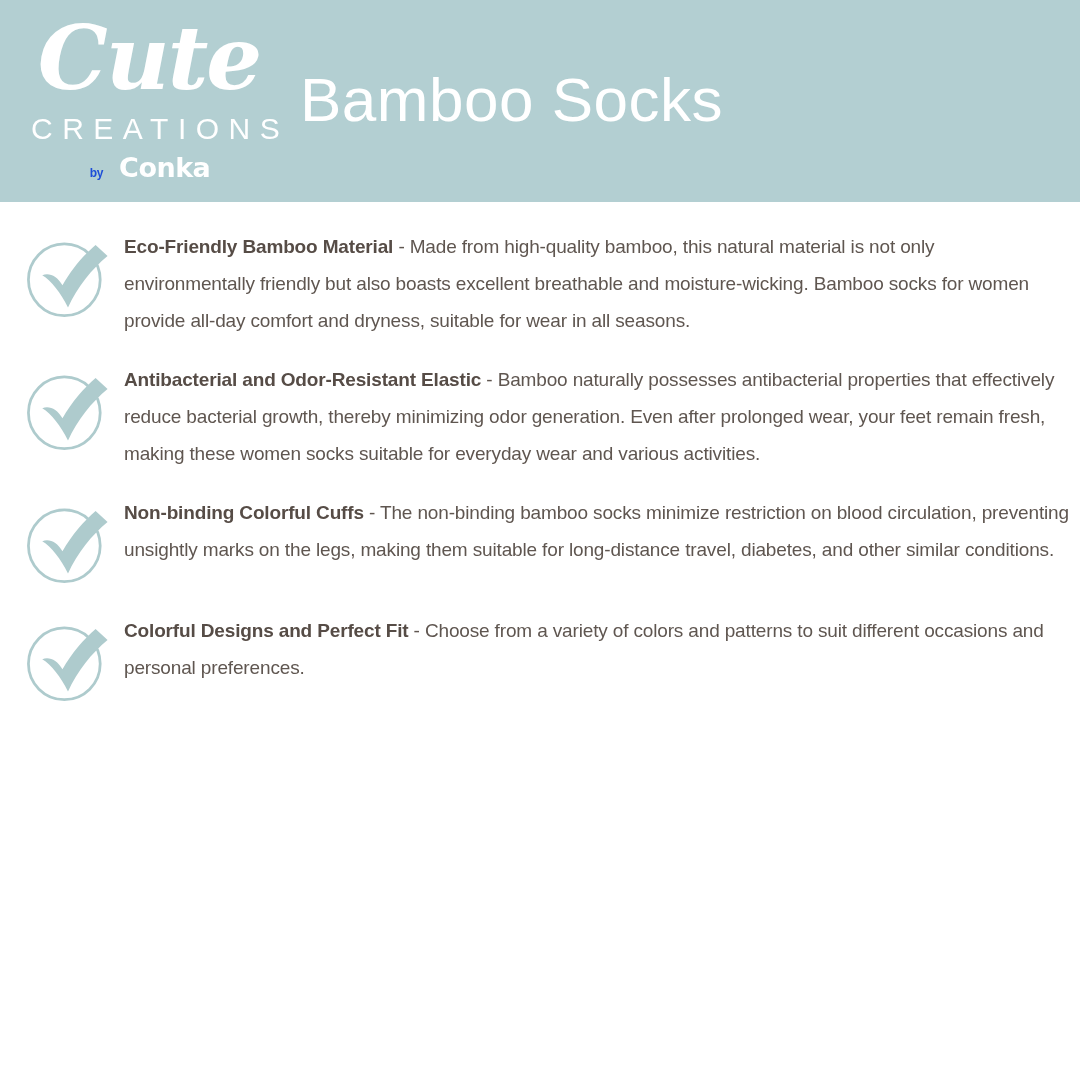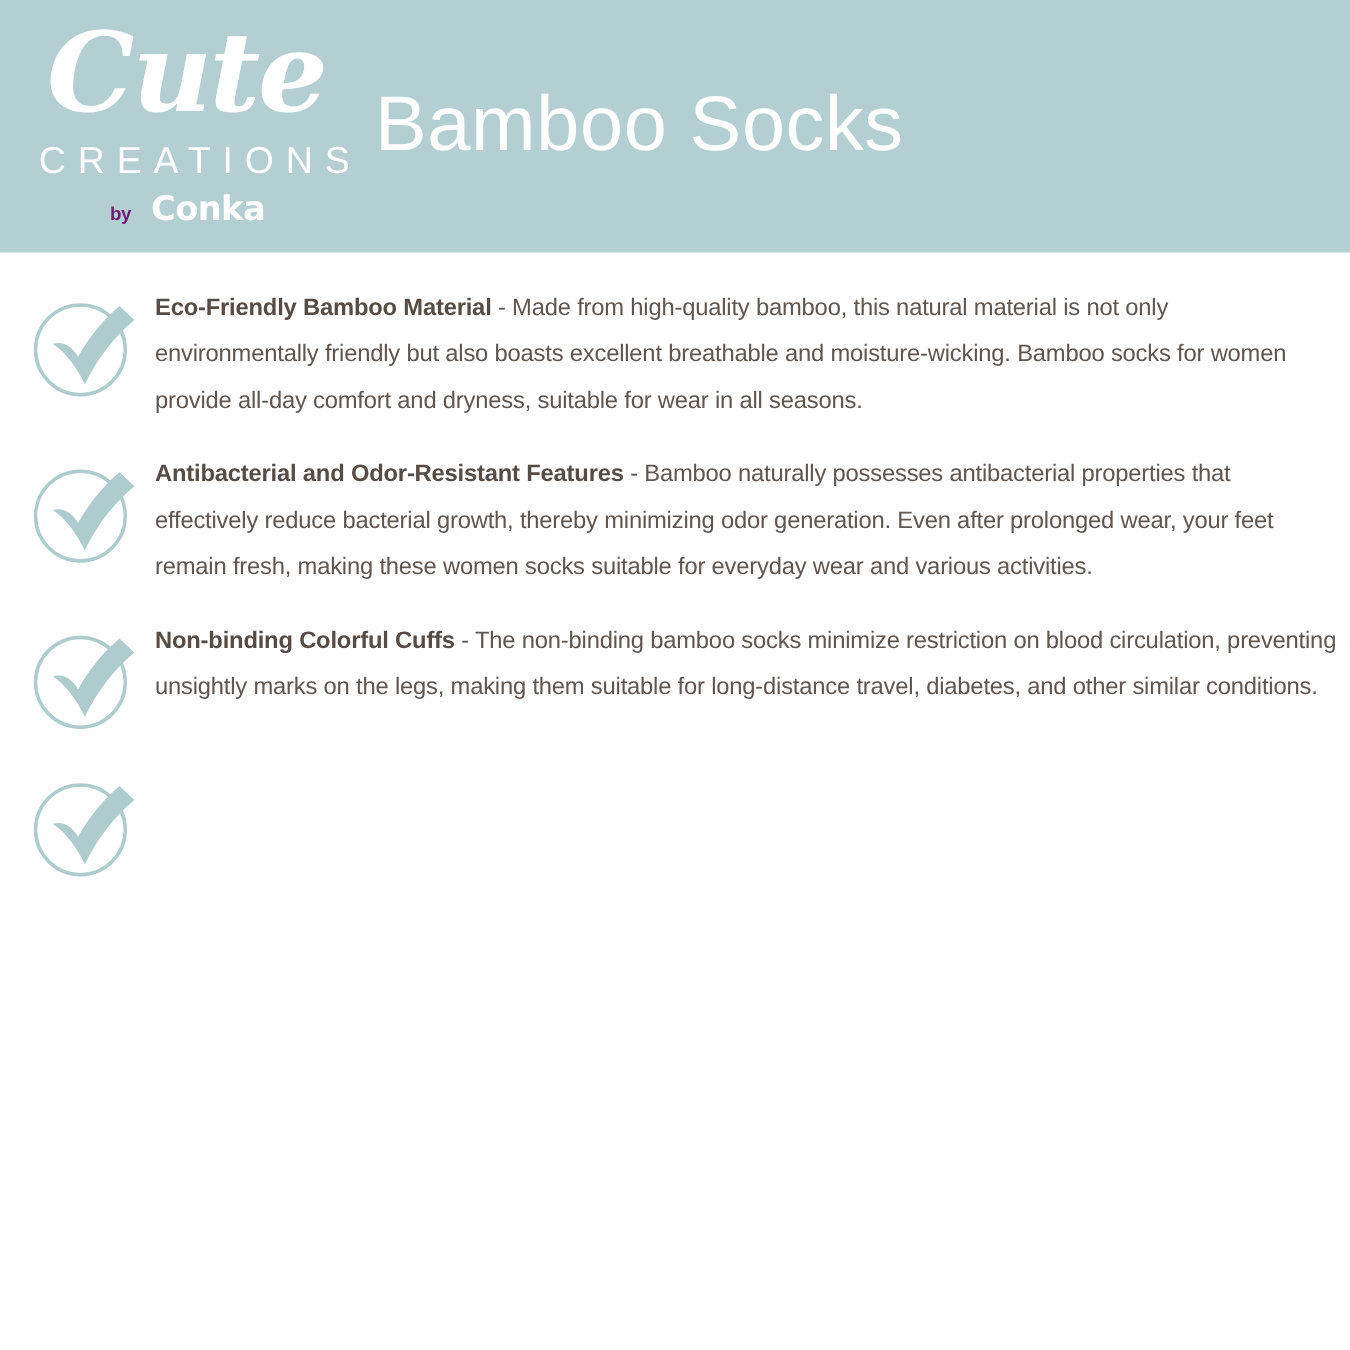--- a/index.html
+++ b/index.html
@@ -70,23 +70,23 @@
     display: flex;
     align-items: baseline;
     justify-content: center;
     margin-top: 10px;
     padding-left: 6px;
   }
 
   .brand-by {
     font-family: "Liberation Sans", sans-serif;
     font-weight: bold;
-    font-size: 15px;
+    font-size: 12px;
     line-height: 16px;
-    color: #701a75;
+    color: #1d4ed8;
     letter-spacing: -0.3px;
   }
 
   .brand-conka {
     font-family: "DejaVu Sans", sans-serif;
     font-weight: bold;
     font-size: 27px;
     line-height: 28px;
     color: #ffffff;
     letter-spacing: -0.5px;
@@ -191,21 +191,21 @@
     </div>
 
     <div class="feature">
       <div class="check-wrap">
         <svg class="check-icon" viewBox="0 0 100 100">
           <circle cx="46" cy="52" r="39" fill="none" stroke="#aecbcd" stroke-width="3"></circle>
           <path d="M22 47 C30 44 38 48 44 58 C54 40 68 24 80 14 L93 26 C76 40 60 60 50 82 C42 66 32 53 22 47 Z" fill="#aecbcd"></path>
         </svg>
       </div>
       <div class="feature-text">
-        <span class="feature-title">Antibacterial and Odor-Resistant Features</span><span class="feature-body"> - Bamboo naturally possesses antibacterial properties that effectively reduce bacterial growth, thereby minimizing odor generation. Even after prolonged wear, your feet remain fresh, making these women socks suitable for everyday wear and various activities.</span>
+        <span class="feature-title">Antibacterial and Odor-Resistant Elastic</span><span class="feature-body"> - Bamboo naturally possesses antibacterial properties that effectively reduce bacterial growth, thereby minimizing odor generation. Even after prolonged wear, your feet remain fresh, making these women socks suitable for everyday wear and various activities.</span>
       </div>
     </div>
 
     <div class="feature">
       <div class="check-wrap">
         <svg class="check-icon" viewBox="0 0 100 100">
           <circle cx="46" cy="52" r="39" fill="none" stroke="#aecbcd" stroke-width="3"></circle>
           <path d="M22 47 C30 44 38 48 44 58 C54 40 68 24 80 14 L93 26 C76 40 60 60 50 82 C42 66 32 53 22 47 Z" fill="#aecbcd"></path>
         </svg>
       </div>
@@ -213,18 +213,21 @@
         <span class="feature-title">Non-binding Colorful Cuffs</span><span class="feature-body"> - The non-binding bamboo socks minimize restriction on blood circulation, preventing unsightly marks on the legs, making them suitable for long-distance travel, diabetes, and other similar conditions.</span>
       </div>
     </div>
 
     <div class="feature">
       <div class="check-wrap">
         <svg class="check-icon" viewBox="0 0 100 100">
           <circle cx="46" cy="52" r="39" fill="none" stroke="#aecbcd" stroke-width="3"></circle>
           <path d="M22 47 C30 44 38 48 44 58 C54 40 68 24 80 14 L93 26 C76 40 60 60 50 82 C42 66 32 53 22 47 Z" fill="#aecbcd"></path>
         </svg>
+      </div>
+      <div class="feature-text">
+        <span class="feature-title">Colorful Designs and Perfect Fit</span><span class="feature-body"> - Choose from a variety of colors and patterns to suit different occasions and personal preferences.</span>
       </div>
     </div>
 
 
   </div>
 </div>
 
 </body></html>

